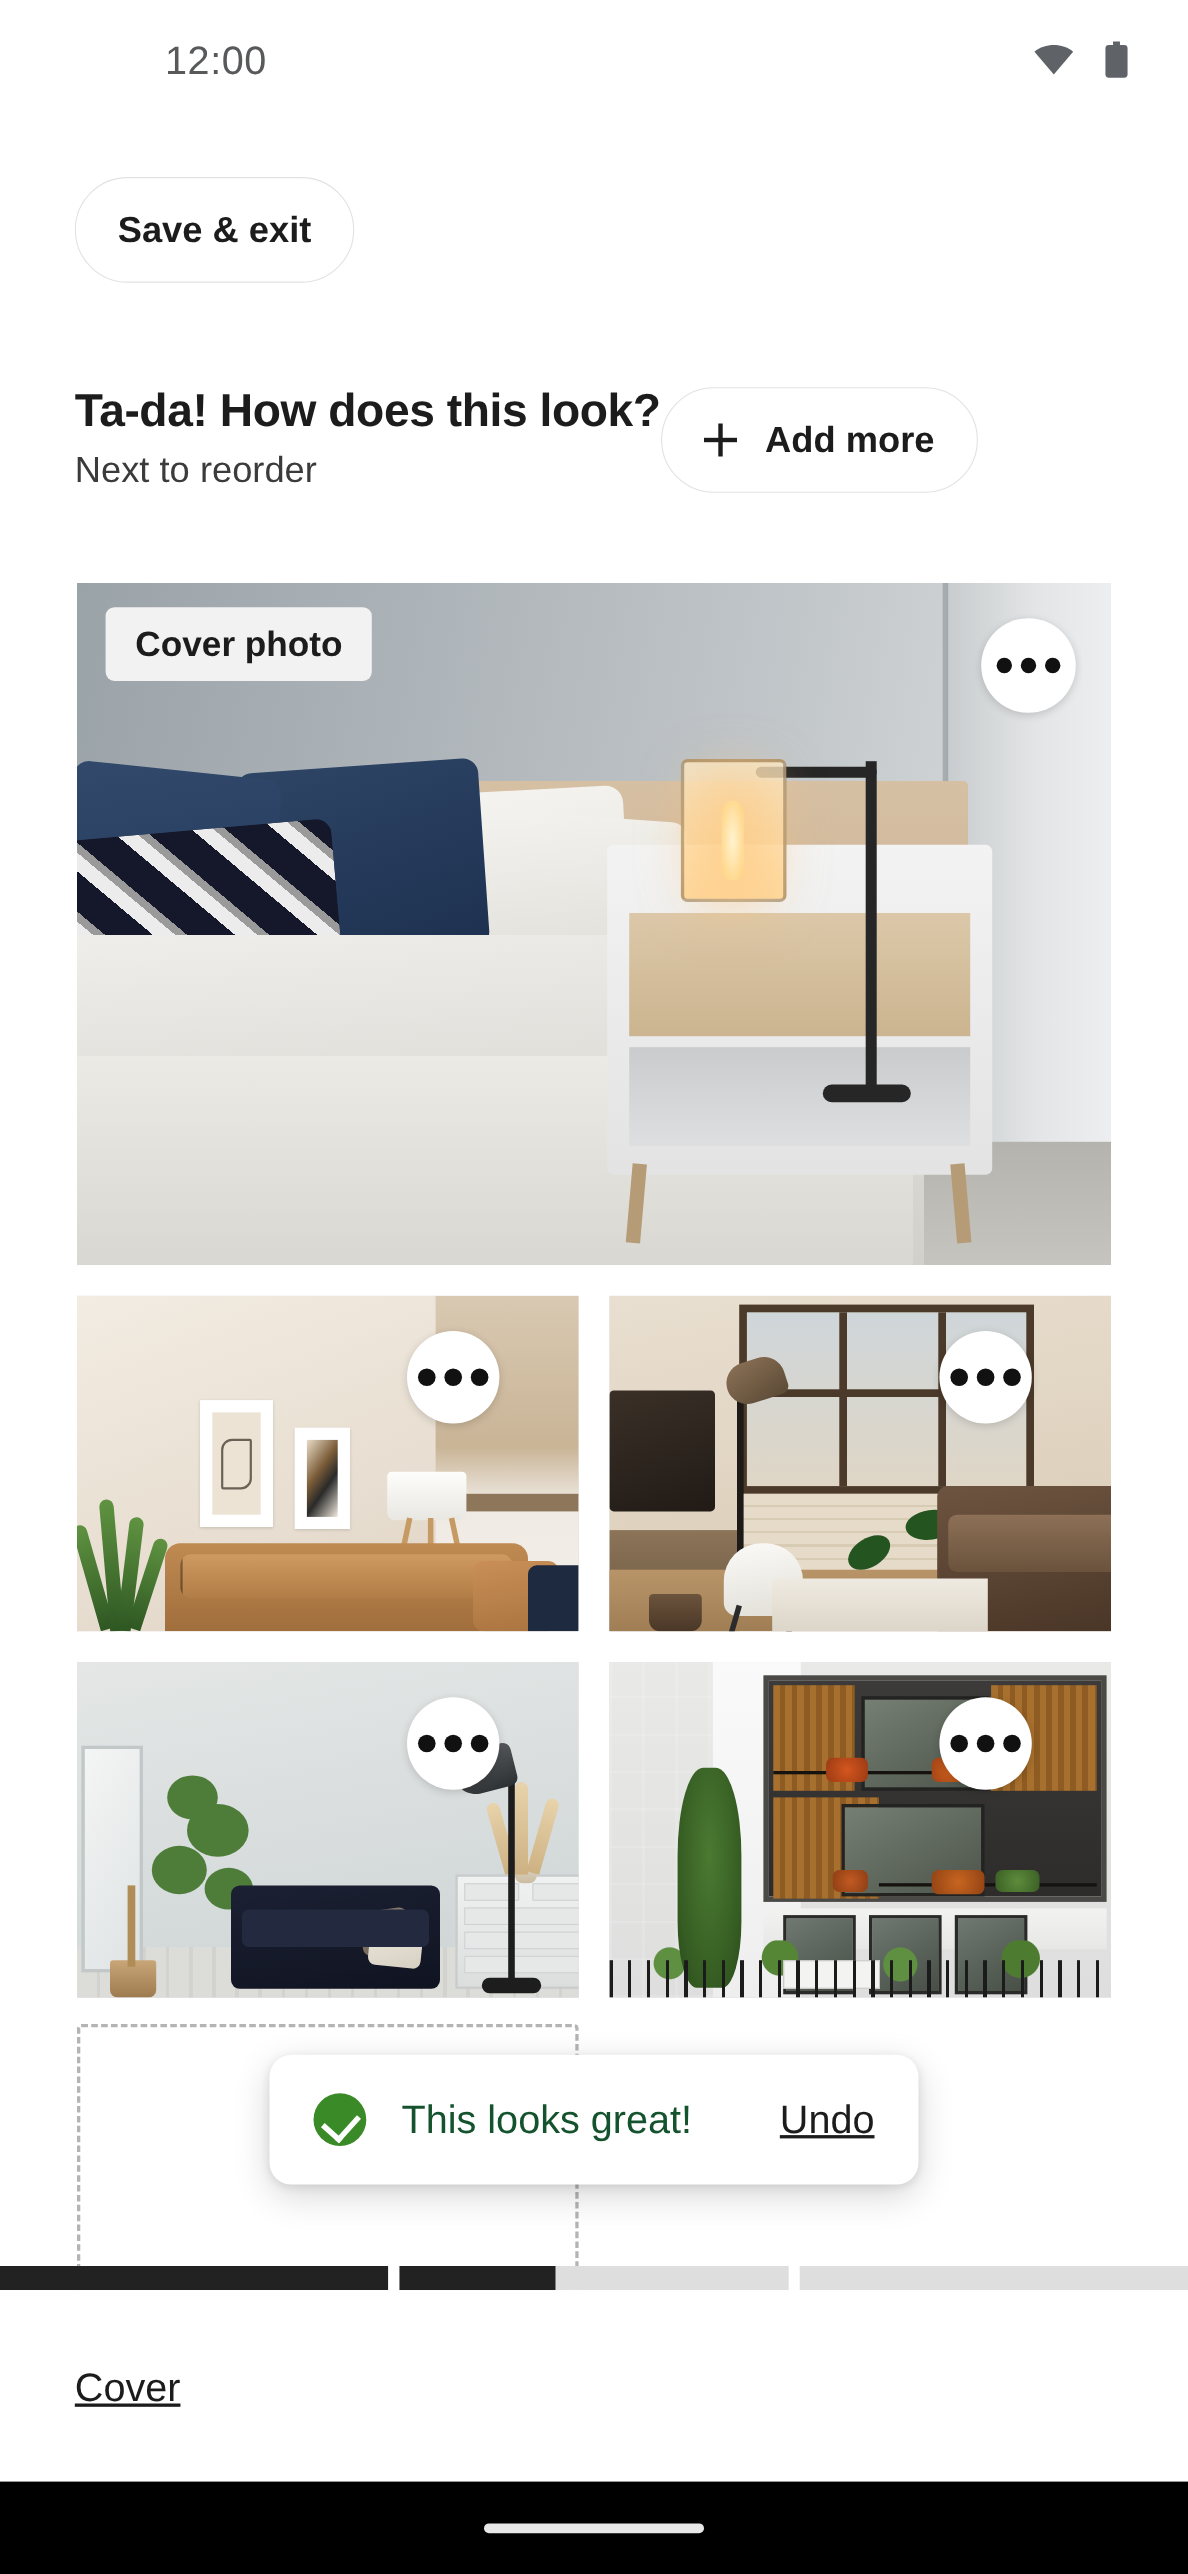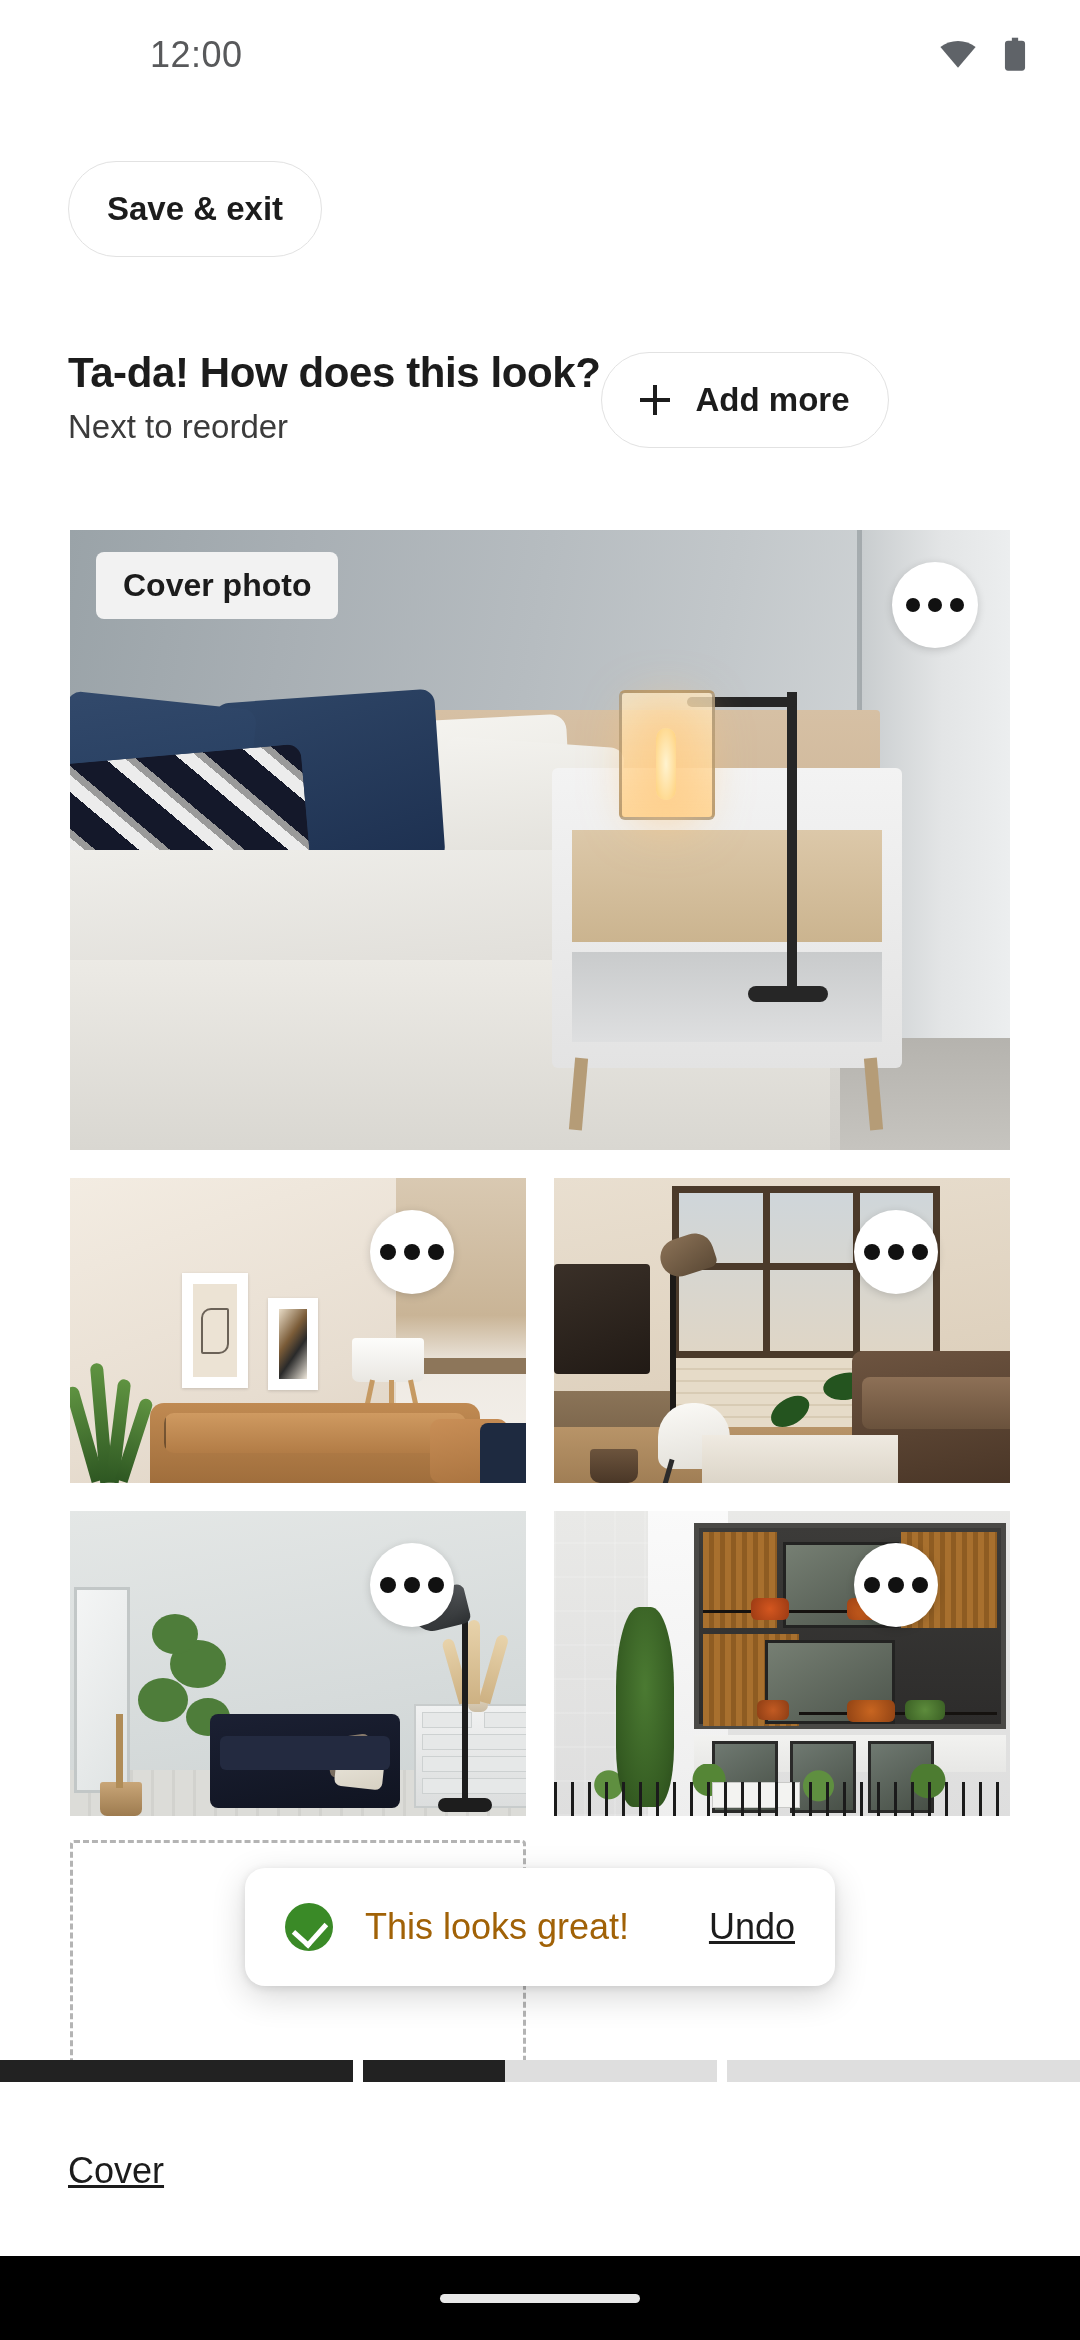--- a/index.html
+++ b/index.html
@@ -317,21 +317,21 @@
     display:flex; align-items:center; padding:0 40px; gap:32px;
   }
   .check {
     width:48px; height:48px; border-radius:50%; background:#3a8a27; flex:none;
     position:relative;
   }
   .check::after {
     content:""; position:absolute; left:14px; top:12px; width:17px; height:25px;
     border:solid #fff; border-width:0 5px 5px 0; transform:rotate(42deg);
   }
-  .toast-msg { font-size:36px; color:#a16207; flex:1; }
+  .toast-msg { font-size:36px; color:#14532d; flex:1; }
   .toast-undo { font-size:36px; color:#1c1c1c; text-decoration:underline; font-weight:400; }
 
   
   .progress { position:absolute; left:0; top:2060px; width:1080px; height:22px; display:flex; gap:10px; }
   .seg { flex:1; background:#dedede; overflow:hidden; }
   .seg span { display:block; height:100%; background:#222222; }
 
   
   .footer {
     position:absolute; left:0; top:2082px; width:1080px; height:178px;

